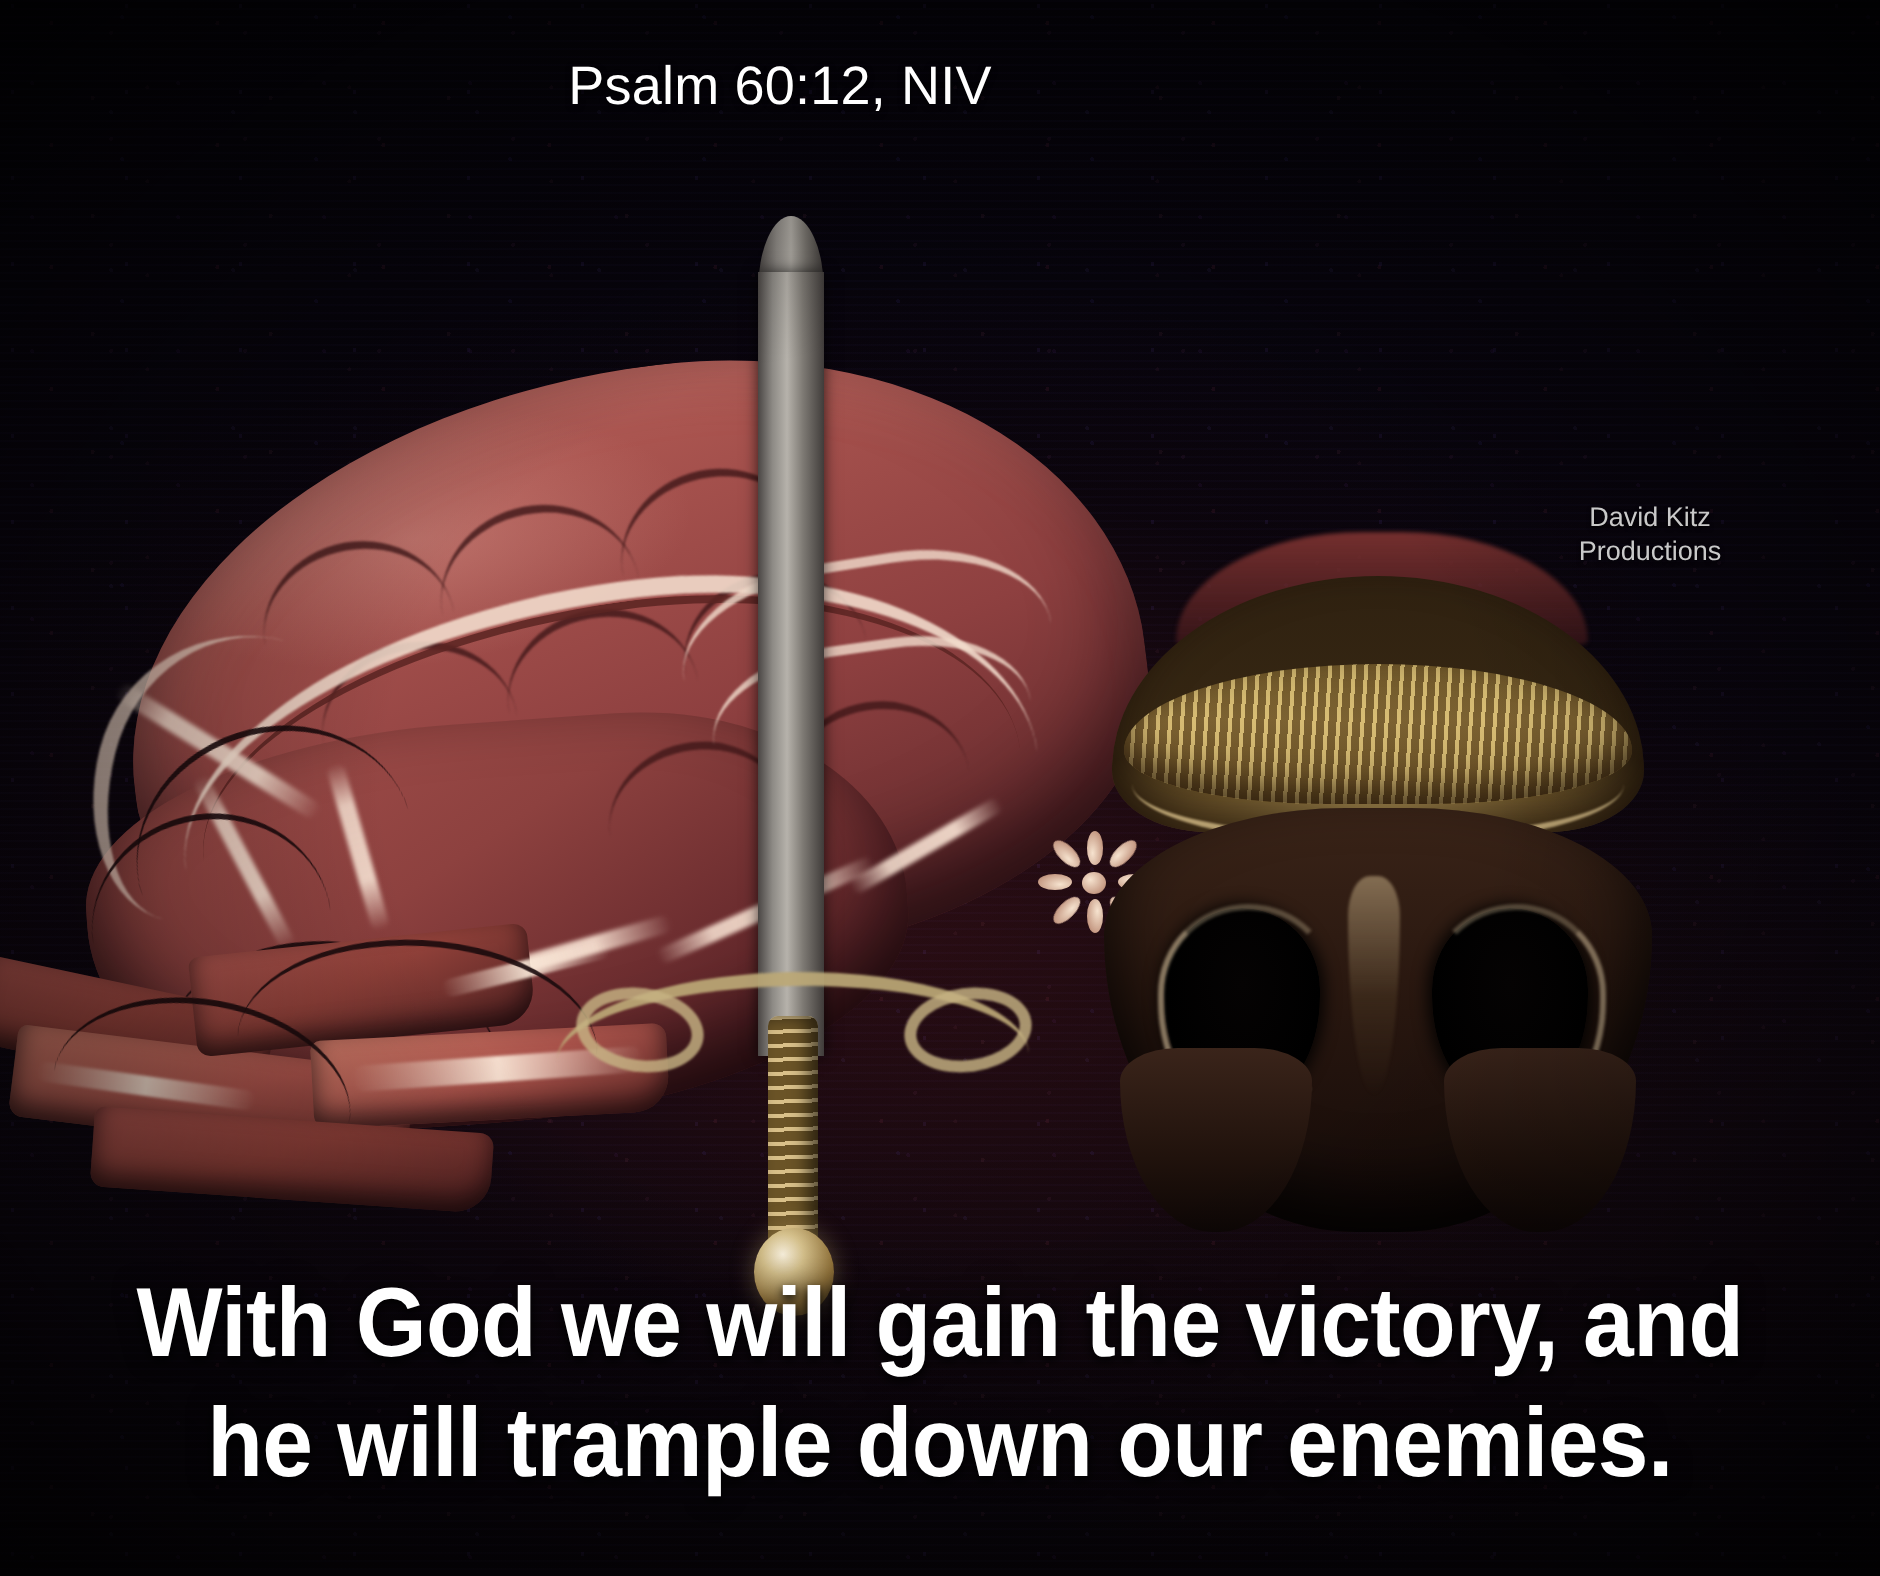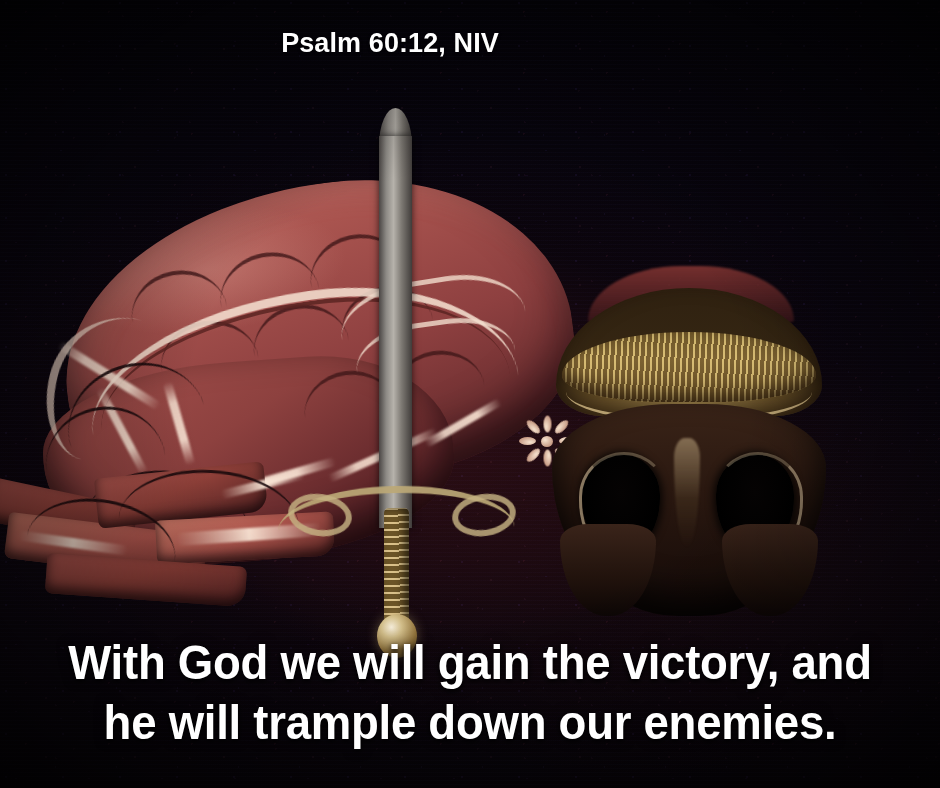--- a/index.html
+++ b/index.html
@@ -323,21 +323,21 @@
   
   .title-ref {
     position: absolute;
     left: 0; top: 28px;
     width: 940px;
     text-align: center;
     padding-right: 160px;
     box-sizing: border-box;
     color: #ffffff;
     font-size: 27px;
-    font-weight: 700;
+    font-weight: 400;
     letter-spacing: .1px;
     text-shadow: 0 1px 3px rgba(0,0,0,.85);
   }
   .watermark {
     position: absolute;
     left: 770px; top: 250px;
     width: 110px;
     text-align: center;
     color: #c9c9c9;
     font-size: 13.5px;
@@ -448,19 +448,23 @@
     <div class="guard-loop l"></div>
     <div class="guard-loop r"></div>
     <div class="grip"></div>
     <div class="pommel"></div>
   </div>
 
   <div class="vignette"></div>
 
   <div class="title-ref">Psalm 60:12, NIV</div>
 
+  <div class="watermark">
+    <div>David Kitz</div>
+    <div>Productions</div>
+  </div>
 
   <div class="caption">
     <span class="line">With God we will gain the victory, and</span>
     <span class="line">he will trample down our enemies.</span>
   </div>
 
 </div>
 
 </body></html>

